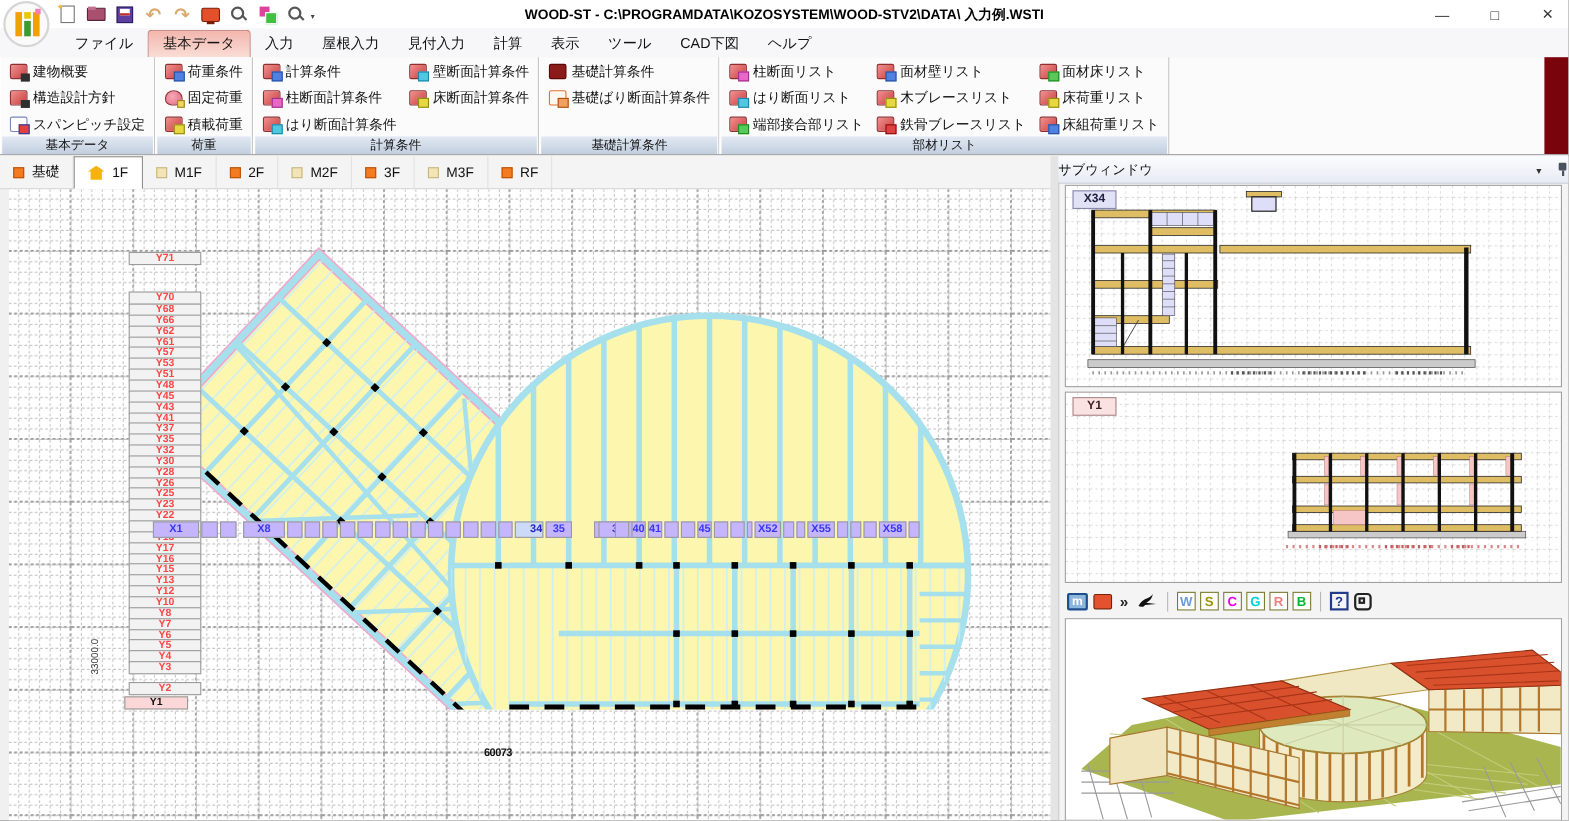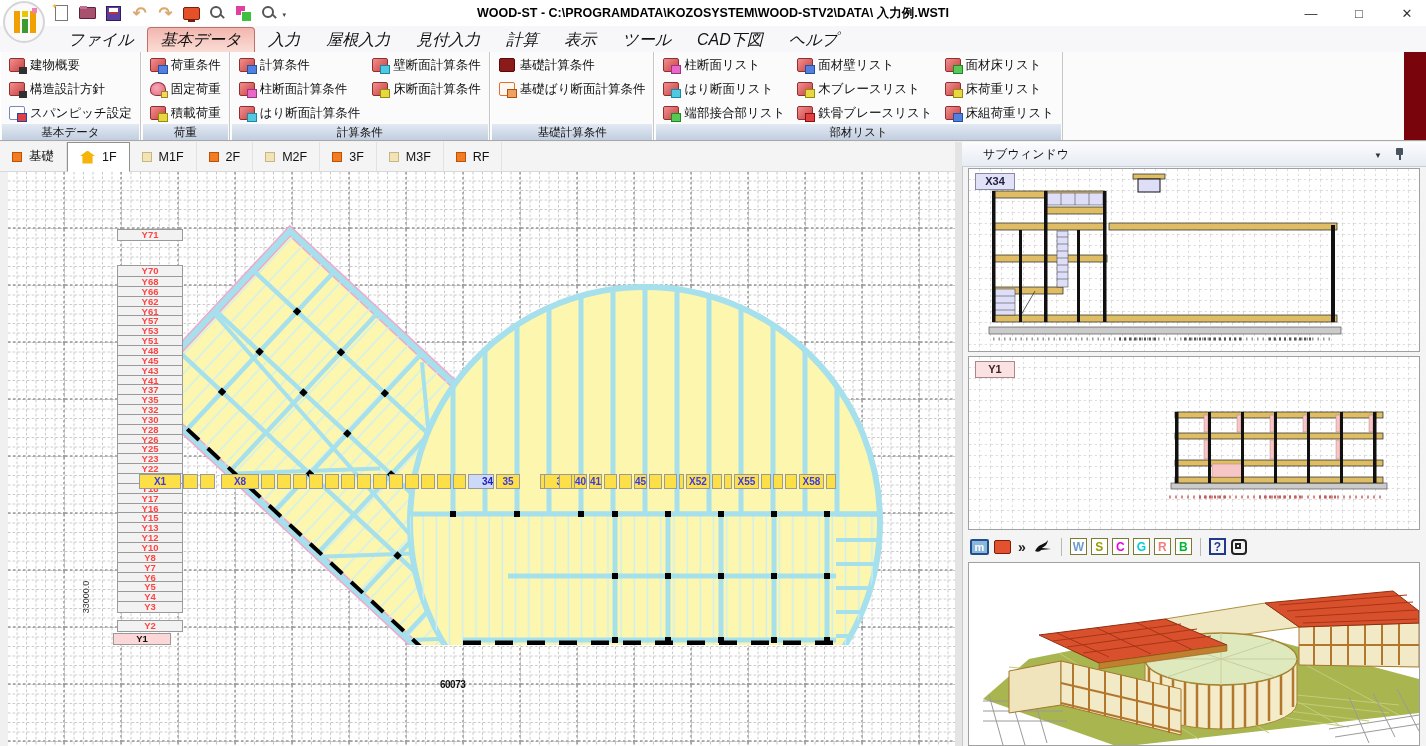--- a/index.html
+++ b/index.html
@@ -33,21 +33,21 @@
   .palette-icon::after{content:"";position:absolute;left:7px;top:7px;width:9px;height:9px;background:#40C040;border:1px solid #fff;}
   .zoom-tool-icon{width:26px;}
   .zoom-tool-icon .caret{position:absolute;right:0;top:7px;font-size:7px;color:#444;}
   #wtitle{position:absolute;left:0;top:0;width:100%;height:26px;text-align:center;line-height:26px;
           font-size:12.5px;font-weight:bold;color:#000;pointer-events:none;}
   #wcontrols{position:absolute;right:10px;top:0;height:26px;display:flex;gap:30px;align-items:center;z-index:6;}
   #wcontrols span{font-size:13px;color:#333;width:18px;text-align:center;}
   
   #menubar{position:absolute;left:0;top:26px;width:1426px;height:26px;background:#F7F7F9;
            display:flex;align-items:flex-end;padding-left:55px;box-sizing:border-box;}
-  .mitem{font-size:16px;padding:4px 13px;line-height:16px;white-space:nowrap;font-style:italic;}
+  .mitem{font-size:13px;padding:4px 13px;line-height:16px;white-space:nowrap;}
   .mitem.active{background:linear-gradient(#F2B6AE,#FADDD6);border:1px solid #BC7068;border-bottom:none;
                 border-radius:4px 4px 0 0;}
   
   #ribbon{position:absolute;left:0;top:52px;width:1426px;height:89px;background:#FBFBFC;
           border-bottom:1px solid #A8A8A8;display:flex;box-sizing:border-box;}
   .rgroup{position:relative;border-right:1px solid #C6C6C6;border-left:1px solid #FFFFFF;
           padding:1px 2px 27px 2px;box-sizing:border-box;flex:none;}
   .rcols{display:flex;height:72px;}
   .rcol{display:flex;flex-direction:column;}
   .ritem{display:flex;align-items:center;gap:5px;height:24px;padding:0 6px;font-size:12.5px;white-space:nowrap;}
@@ -88,33 +88,33 @@
   .sq.pale{background:#F2E4B4;border:1px solid #C6B684;}
   .house-icon{width:15px;height:13px;flex:none;background:#F6B40A;
      clip-path:polygon(50% 0,100% 42%,84% 42%,84% 100%,16% 100%,16% 42%,0 42%);}
   
   #canvas-wrap{position:absolute;left:8px;top:172px;width:947px;height:574px;background:#FFFFFF;}
   #splitter{position:absolute;left:955px;top:142px;width:7px;height:604px;background:#E4E4E4;}
   .ylab{position:absolute;left:117px;width:66px;height:12px;box-sizing:border-box;background:#F2F2F2;
         border:1px solid #9A9A9A;color:#FF4444;font-size:9.5px;font-weight:bold;line-height:10px;
         text-align:center;overflow:hidden;z-index:4;}
   .ylab.sel{background:#FBD7D7;color:#111;width:58px;left:113px;}
-  .xlab{position:absolute;top:474px;height:15px;box-sizing:border-box;background:#fde047;
+  .xlab{position:absolute;top:474px;height:15px;box-sizing:border-box;background:#c4b5fd;
         border:1px solid #9A9A9A;color:#3838EE;font-size:10px;font-weight:bold;line-height:13px;
         text-align:center;overflow:hidden;z-index:4;}
   .xlab.sel{background:#CCD9F8;color:#2020C0;}
   #dim-left{position:absolute;left:62px;top:420px;transform:rotate(-90deg);transform-origin:center;
             font-size:9px;color:#333;z-index:3;}
   #dim-bottom{position:absolute;left:432px;top:507px;font-size:10px;font-weight:bold;color:#111;z-index:3;letter-spacing:-0.5px;}
   
   #subwin{position:absolute;left:962px;top:142px;width:464px;height:604px;background:#F4F4F4;
           border-left:1px solid #C8C8C8;box-sizing:border-box;}
   #swheader{position:absolute;left:962px;top:142px;width:464px;height:25px;
             background:linear-gradient(#FBFCFE,#E7EBF3);border-bottom:1px solid #C9CFDA;
-            display:flex;align-items:center;font-size:12px;padding:0 21px;box-sizing:border-box;z-index:5;}
+            display:flex;align-items:center;font-size:12px;padding:0 0;box-sizing:border-box;z-index:5;}
   #swheader .spacer{flex:1;}
   .chevron-down-icon::before{content:"▼";font-size:8px;color:#333;}
   .pin-icon{position:relative;width:11px;height:14px;margin-left:12px;}
   .pin-icon::before{content:"";position:absolute;top:1px;left:2px;width:7px;height:7px;background:#49525E;border-radius:1px;}
   .pin-icon::after{content:"";position:absolute;top:8px;left:5px;width:2px;height:5px;background:#49525E;}
   .swview{position:absolute;background:#FFFFFF;border:1px solid #A0A0A0;box-sizing:border-box;overflow:hidden;}
   #view-x34{left:968px;top:168px;width:452px;height:184px;}
   #view-y1{left:968px;top:356px;width:452px;height:174px;}
   #view-3d{left:968px;top:562px;width:452px;height:184px;}
   .viewtag{position:absolute;left:6px;top:4px;min-width:40px;height:17px;box-sizing:border-box;

